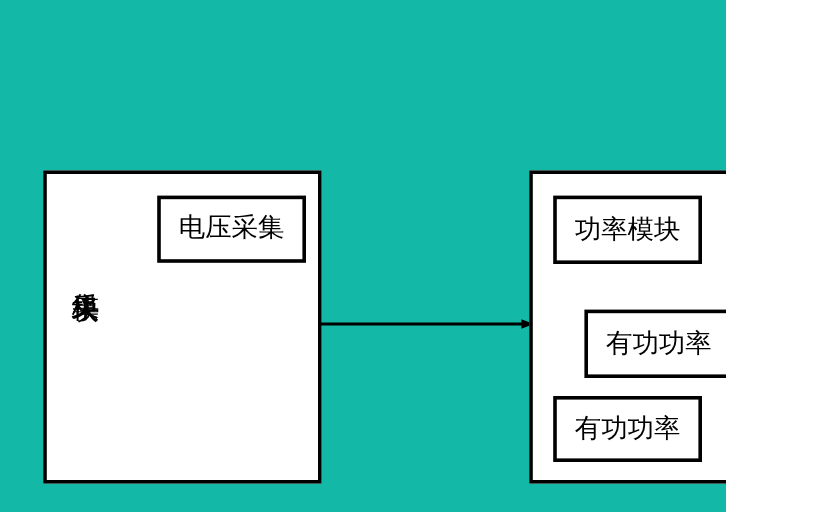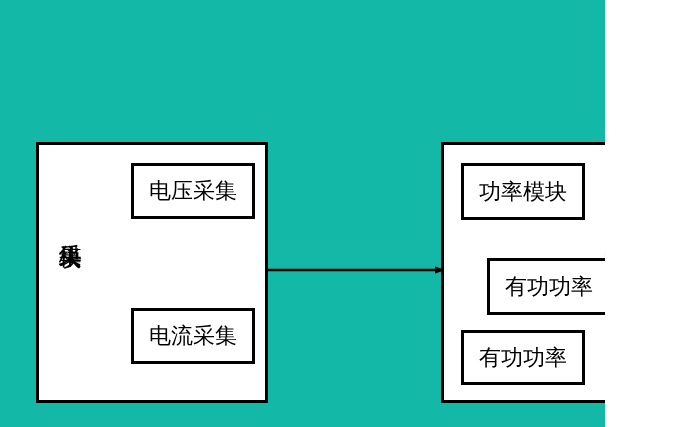--- a/index.html
+++ b/index.html
@@ -123,23 +123,20 @@
 <div id="canvas">
 
   <div class="module" id="module-acquisition"></div>
 
   <div class="v-label" id="label-acquisition-module">采集模块</div>
 
   <div class="inner-box" id="box-voltage-acquisition">
     <span>电压采集</span>
   </div>
 
-  <div class="inner-box" id="box-current-acquisition">
-    <span>电流采集</span>
-  </div>
 
   <svg id="connector-arrow" viewBox="0 0 180 30">
     <defs>
       <marker id="arrowhead" markerWidth="10" markerHeight="8" refX="9.5" refY="4" orient="auto" markerUnits="userSpaceOnUse">
         <path d="M0,0 L10,4 L0,8 z" fill="#000000"></path>
       </marker>
     </defs>
     <line x1="0" y1="15" x2="178" y2="15" stroke="#000000" stroke-width="2.5" marker-end="url(#arrowhead)"></line>
   </svg>
 

